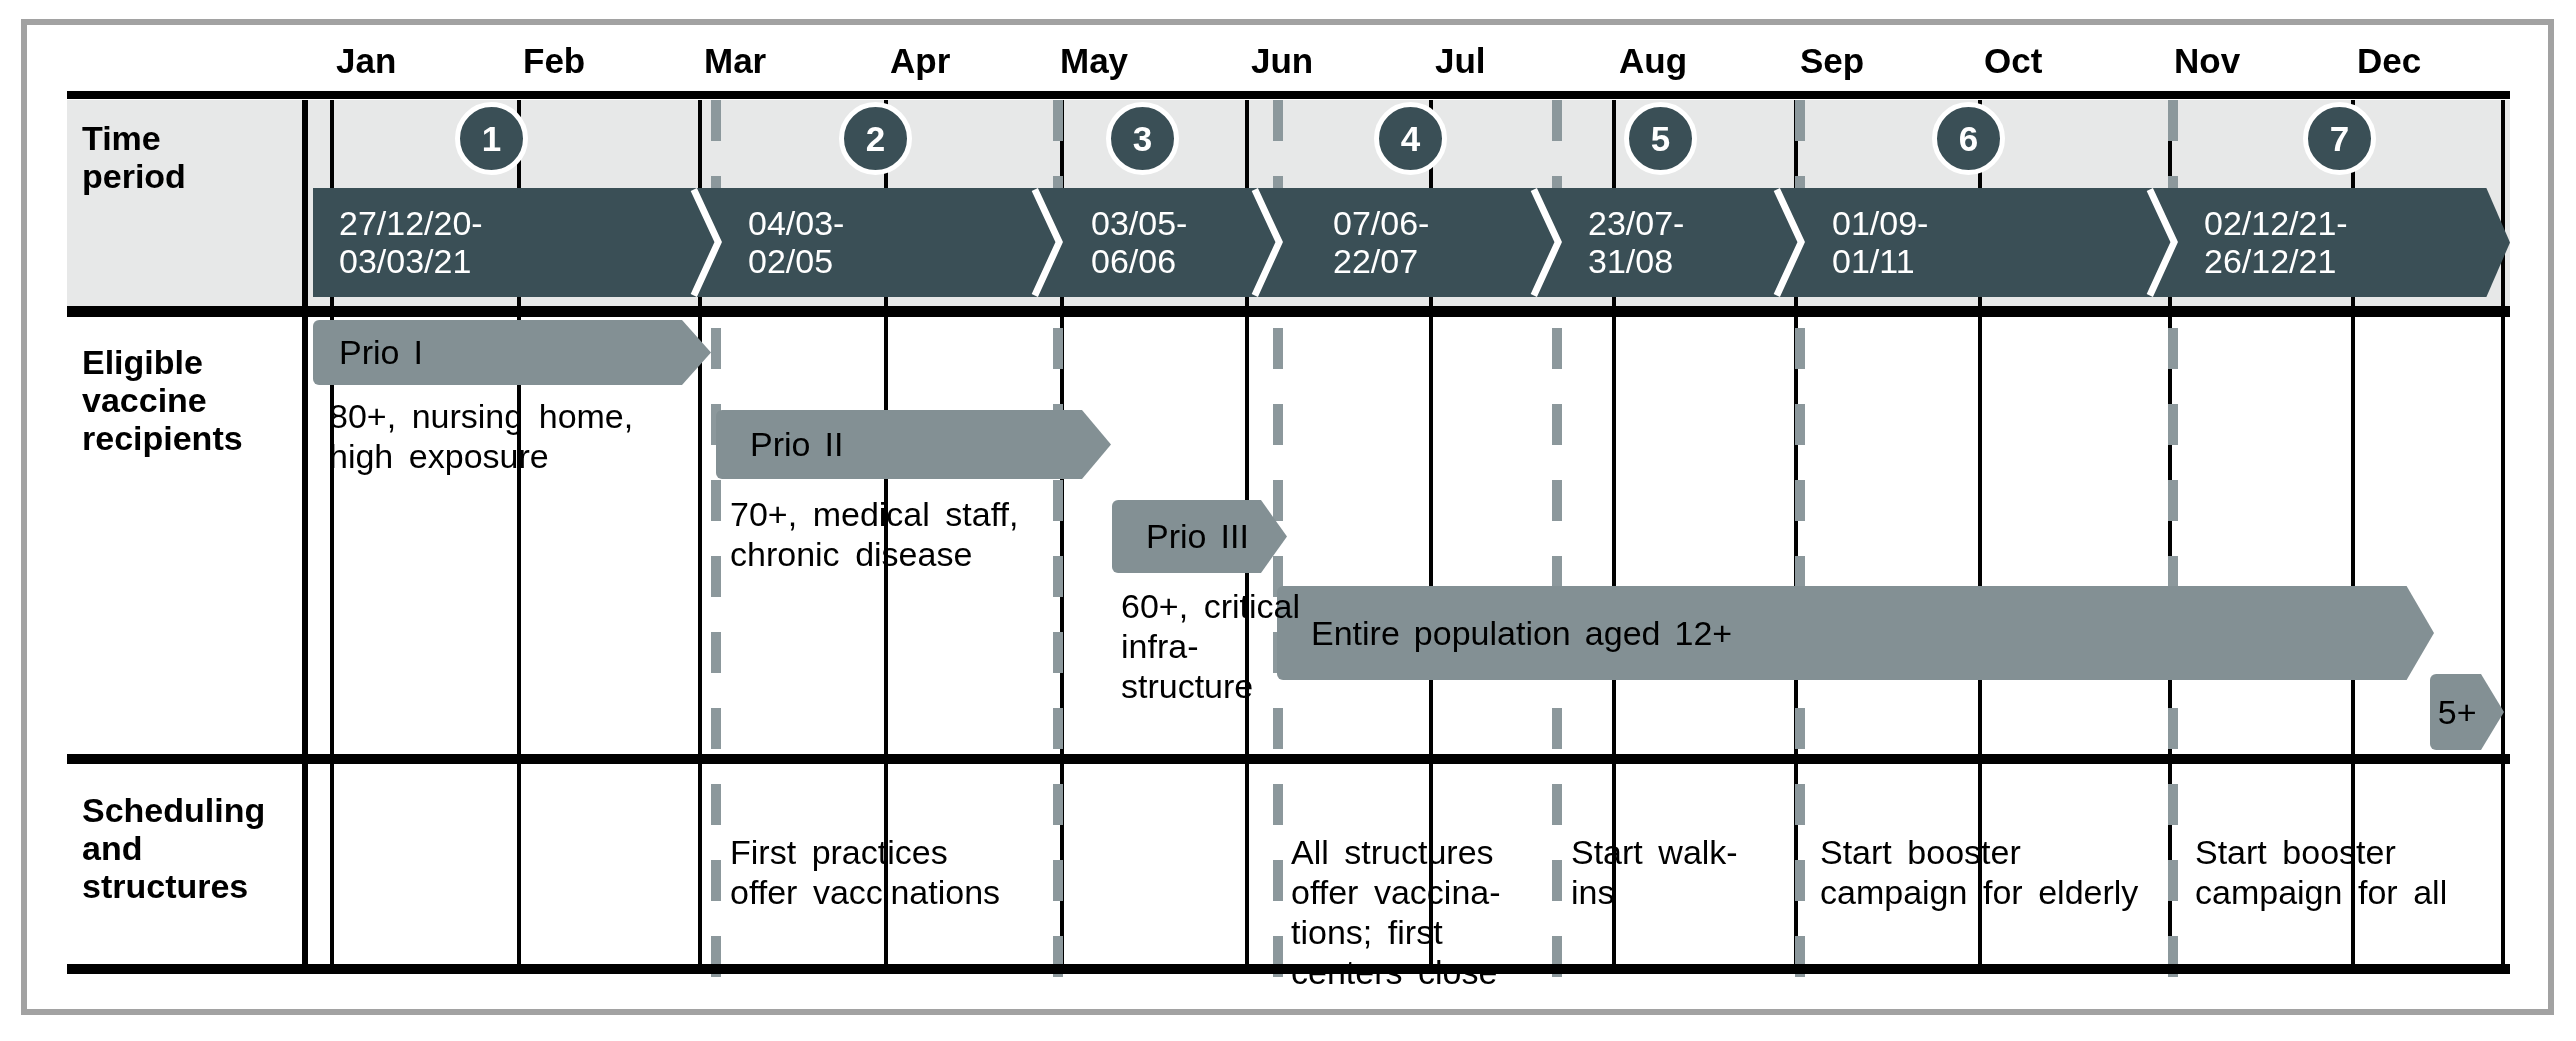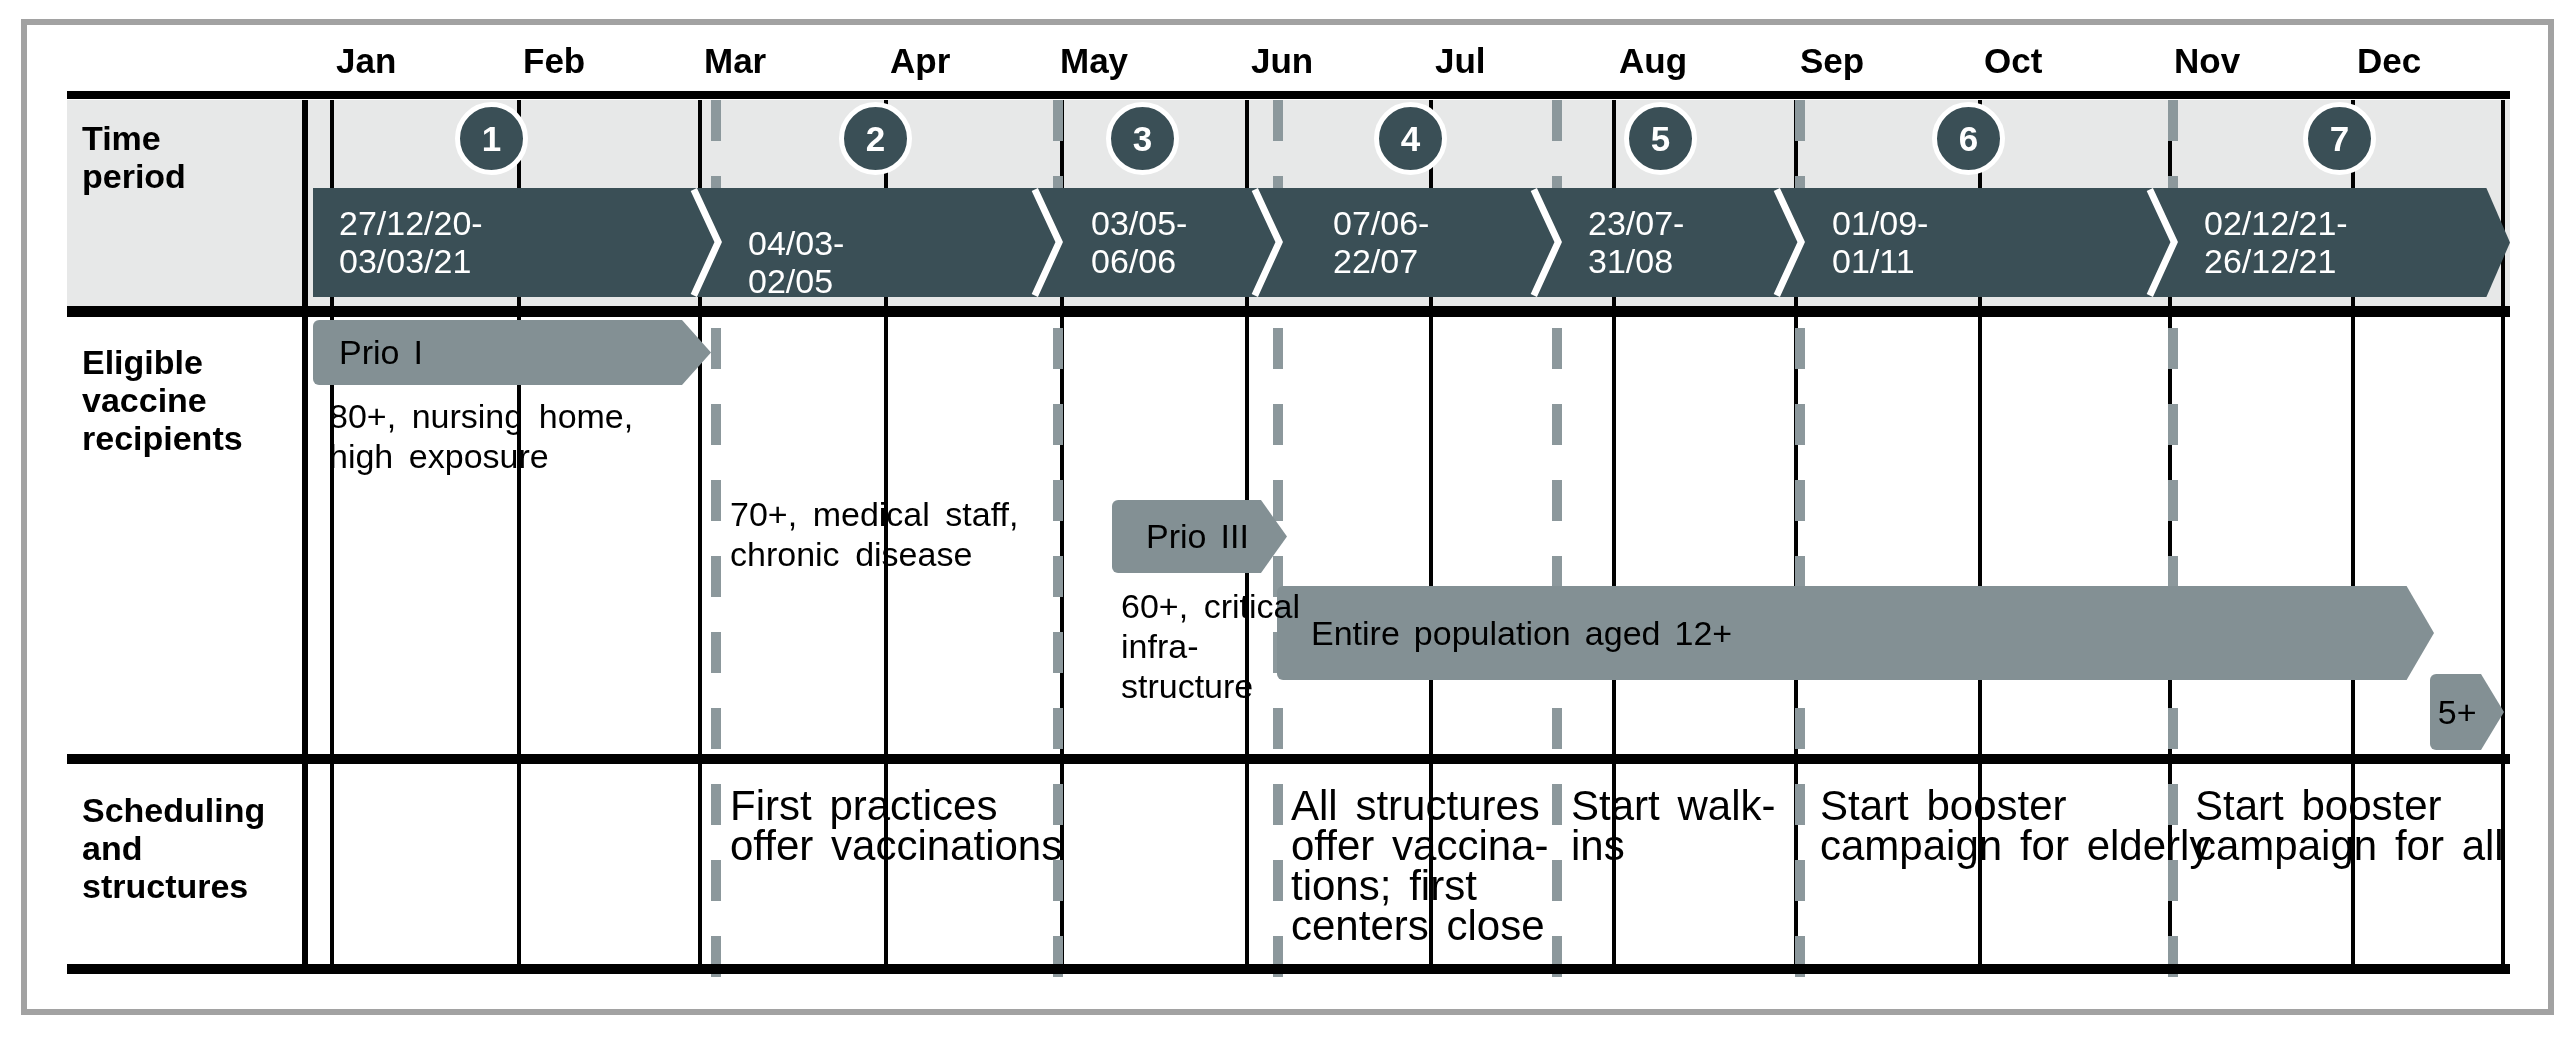--- a/index.html
+++ b/index.html
@@ -24,22 +24,22 @@
   .seg-text{position:absolute; top:204px; font-size:34px; line-height:38px; color:#fff;
     white-space:pre-line; z-index:6; word-spacing:4.6px;}
   .chevron{position:absolute; top:188px; width:34px; height:109px; z-index:6;}
   .circle{position:absolute; top:102px; width:73px; height:73px; border-radius:50%;
     background:#3A4F56; border:5.3px solid #fff; box-sizing:border-box; z-index:7;
     display:flex; align-items:center; justify-content:center;
     color:#fff; font-size:35px; font-weight:bold;}
   .bar{position:absolute; background:#839094; z-index:5; display:flex; align-items:center;
     border-radius:6.1px 0 0 6.1px;}
   .bar-label{font-size:34px; color:#000; white-space:nowrap; word-spacing:4.6px;}
-  .note{position:absolute; font-size:42px; line-height:40px; white-space:pre-line;
-    z-index:6; word-spacing:6.1px;}
+  .note{position:absolute; font-size:34px; line-height:40px; white-space:pre-line;
+    z-index:6; word-spacing:6.1px;margin-top:46px;}
   .desc{position:absolute; font-size:34px; line-height:40px; white-space:pre-line;
     z-index:6; word-spacing:6.1px;}
 </style>
 </head>
 <body>
 
 <div id="stage">
 
   <div class="band-bg"></div>
 
@@ -87,21 +87,21 @@
     <div class="vline" style="left: 302px; width: 6.1px;"></div>
     <div class="vline" style="left: 2501px;"></div>
     <div class="circle" style="left: 455px;">1</div>
     <div class="seg-text" style="left: 339px;">27/12/20-
 03/03/21</div>
     <div class="dash" style="left: 711px; height: 909px;"></div>
     <div class="chevron" style="left: 689px;"><svg width="34" height="109" viewBox="0 0 44 143">
         <polyline points="6,2 38,71 6,141" fill="none" stroke="#ffffff" stroke-width="9"></polyline>
       </svg></div>
     <div class="circle" style="left: 839px;">2</div>
-    <div class="seg-text" style="left: 748px; margin-top: 20px;">04/03-
+    <div class="seg-text" style="left: 748px;">04/03-
 02/05</div>
     <div class="dash" style="left: 1053px; height: 909px;"></div>
     <div class="chevron" style="left: 1030px;"><svg width="34" height="109" viewBox="0 0 44 143">
         <polyline points="6,2 38,71 6,141" fill="none" stroke="#ffffff" stroke-width="9"></polyline>
       </svg></div>
     <div class="circle" style="left: 1106px;">3</div>
     <div class="seg-text" style="left: 1091px;">03/05-
 06/06</div>
     <div class="dash" style="left: 1273px; height: 909px;"></div>
     <div class="chevron" style="left: 1250px;"><svg width="34" height="109" viewBox="0 0 44 143">
@@ -129,20 +129,23 @@
         <polyline points="6,2 38,71 6,141" fill="none" stroke="#ffffff" stroke-width="9"></polyline>
       </svg></div>
     <div class="circle" style="left: 2303px;">7</div>
     <div class="seg-text" style="left: 2204px;">02/12/21-
 26/12/21</div>
     <div class="bar" style="left: 313px; top: 320px; width: 398px; height: 65px; clip-path: polygon(0px 0px, calc(100% - 29px) 0px, 100% 50%, calc(100% - 29px) 100%, 0px 100%); justify-content: flex-start; padding-left: 26px; padding-right: 0px; box-sizing: border-box;">
       <span class="bar-label">Prio I</span>
     </div>
     <div class="desc" style="left: 329px; top: 396px;">80+, nursing home,
 high exposure</div>
+    <div class="bar" style="left: 716px; top: 410px; width: 395px; height: 69px; clip-path: polygon(0px 0px, calc(100% - 29px) 0px, 100% 50%, calc(100% - 29px) 100%, 0px 100%); justify-content: flex-start; padding-left: 34px; padding-right: 0px; box-sizing: border-box;">
+      <span class="bar-label">Prio II</span>
+    </div>
     <div class="desc" style="left: 730px; top: 494px;">70+, medical staff,
 chronic disease</div>
     <div class="bar" style="left: 1112px; top: 500px; width: 175px; height: 73px; clip-path: polygon(0px 0px, calc(100% - 26px) 0px, 100% 50%, calc(100% - 26px) 100%, 0px 100%); justify-content: flex-start; padding-left: 34px; padding-right: 0px; box-sizing: border-box;">
       <span class="bar-label">Prio III</span>
     </div>
     <div class="desc" style="left: 1121px; top: 586px;">60+, critical
 infra-
 structure</div>
     <div class="bar" style="left: 1277px; top: 586px; width: 1157px; height: 94px; clip-path: polygon(0px 0px, calc(100% - 27.4px) 0px, 100% 50%, calc(100% - 27.4px) 100%, 0px 100%); justify-content: flex-start; padding-left: 34px; padding-right: 0px; box-sizing: border-box;">
       <span class="bar-label">Entire population aged 12+</span>

